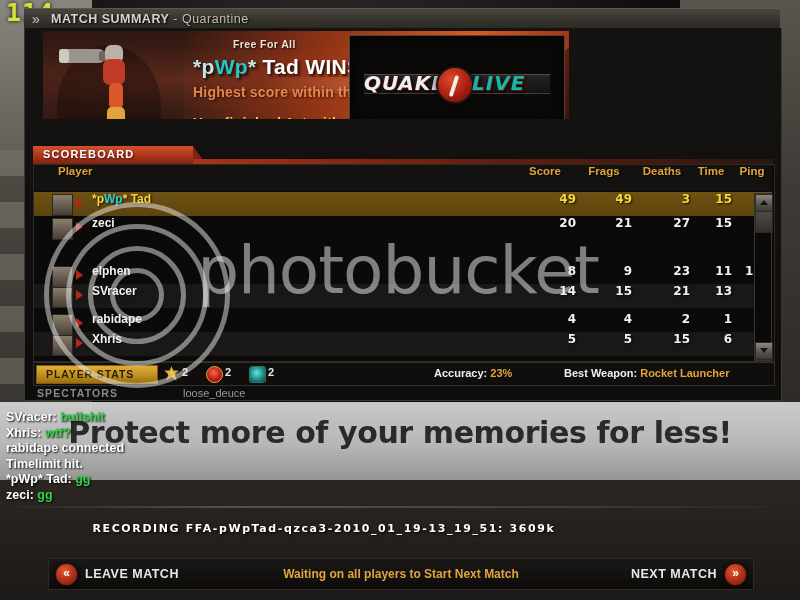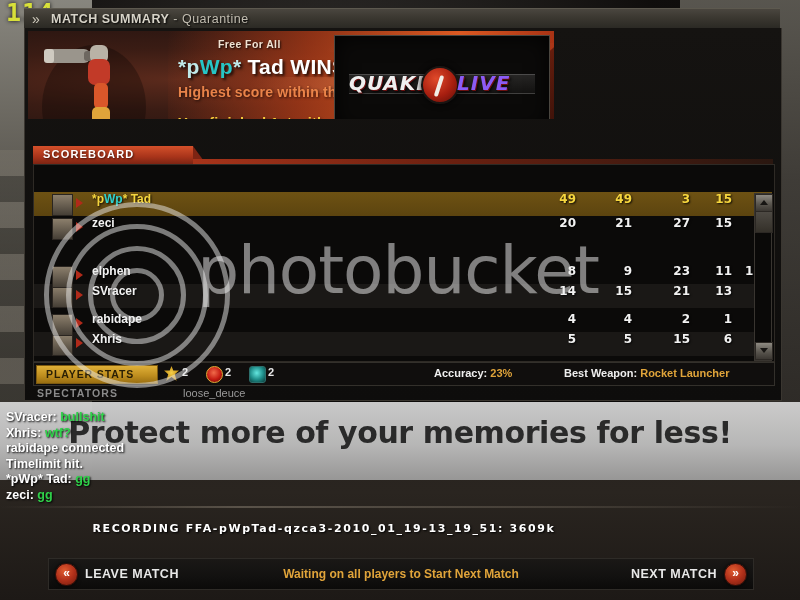--- a/index.html
+++ b/index.html
@@ -46,21 +46,21 @@
   #title-text{position:absolute;left:27px;top:3px;color:#d7d3c8;font-size:12.5px;
     letter-spacing:.5px;font-weight:bold;text-shadow:1px 1px 2px #000;}
   #title-text .sub{font-weight:normal;color:#c2bdb1;}
 
   
   #panelbody{position:absolute;left:0;top:20px;width:756px;height:372px;
     background:linear-gradient(180deg,#151311 0%,#0e0d0c 100%);
     border:1px solid #3a3630;border-top:none;}
 
   
-  #banner{position:absolute;left:3px;top:3px;width:526px;height:88px;
+  #banner{position:absolute;left:18px;top:3px;width:526px;height:88px;
     background:radial-gradient(ellipse at 28% 55%, #5b2a1c 0%, #3a1c14 45%, #241310 100%);
     overflow:hidden;}
   #banner-glow{position:absolute;left:140px;top:0;width:386px;height:112px;
     background:linear-gradient(100deg,rgba(210,70,30,0) 0%,rgba(215,70,25,.55) 35%,rgba(235,95,35,.92) 72%,rgba(170,45,18,.9) 100%);}
   #banner-streak{position:absolute;left:220px;top:46px;width:300px;height:16px;
     background:linear-gradient(90deg,rgba(255,170,110,0) 0%,rgba(255,175,120,.35) 50%,rgba(255,170,110,0) 100%);
     transform:skewX(-30deg);}
   #banner-streak2{position:absolute;left:300px;top:12px;width:230px;height:9px;
     background:linear-gradient(90deg,rgba(255,190,140,0) 0%,rgba(255,195,150,.3) 60%,rgba(255,190,140,0) 100%);
     transform:skewX(-30deg);}
@@ -91,21 +91,21 @@
   #logobox{position:absolute;right:4px;top:4px;width:214px;height:95px;
     background:#0b0a09;border:1px solid #4a463f;
     box-shadow:inset 0 0 22px rgba(0,0,0,.9);}
   #logo{position:absolute;left:14px;top:30px;width:186px;height:34px;}
   .logo-word{position:absolute;top:4px;height:26px;line-height:26px;
     font-family:"DejaVu Sans", sans-serif;font-weight:bold;font-size:20px;
     font-style:italic;letter-spacing:1px;
     -webkit-text-stroke:0;color:#efefef;
     text-shadow:1px 1px 0 #6b1010, 2px 2px 3px rgba(0,0,0,.9);}
   #logo-quake{left:0;}
-  #logo-live{left:108px;color:#8b5cf6;}
+  #logo-live{left:108px;color:#14b8a6;}
   #logo-q{position:absolute;left:72px;top:0;width:34px;height:34px;border-radius:50%;
     background:radial-gradient(circle at 38% 32%, #e04a2a 0%, #a81f10 55%, #5d0e07 100%);
     border:2px solid #1a1513;box-shadow:0 0 6px rgba(0,0,0,.9);}
   #logo-q:after{content:"";position:absolute;left:14px;top:7px;width:4px;height:22px;
     background:#f2ece5;transform:rotate(18deg);border-radius:2px;}
   #logo-bar{position:absolute;left:0;top:8px;width:186px;height:18px;
     background:linear-gradient(180deg,rgba(235,235,235,.12),rgba(120,120,120,.08));
     border-top:1px solid rgba(220,220,220,.28);border-bottom:1px solid rgba(160,160,160,.22);}
 
   
@@ -309,20 +309,28 @@
         </div>
       </div>
     </div>
 
     <div id="sb-tab">
         <span>SCOREBOARD</span>
       </div>
     <div id="sb-tabline"></div>
 
     <div id="sb">
+      <div class="row hdr">
+        <div class="cell c-player">Player</div>
+        <div class="cell c-score">Score</div>
+        <div class="cell c-frags">Frags</div>
+        <div class="cell c-deaths">Deaths</div>
+        <div class="cell c-time">Time</div>
+        <div class="cell c-ping">Ping</div>
+      </div>
 
       <div class="row prow me" style="top:27px">
         <div class="avatar"></div>
         <div class="readyarrow"></div>
         <div class="cell c-player nm-pwp">*p<span class="cy">Wp</span>* Tad</div>
         <div class="cell c-score">49</div>
         <div class="cell c-frags">49</div>
         <div class="cell c-deaths">3</div>
         <div class="cell c-time">15</div>
         <div class="cell c-ping">71</div>

